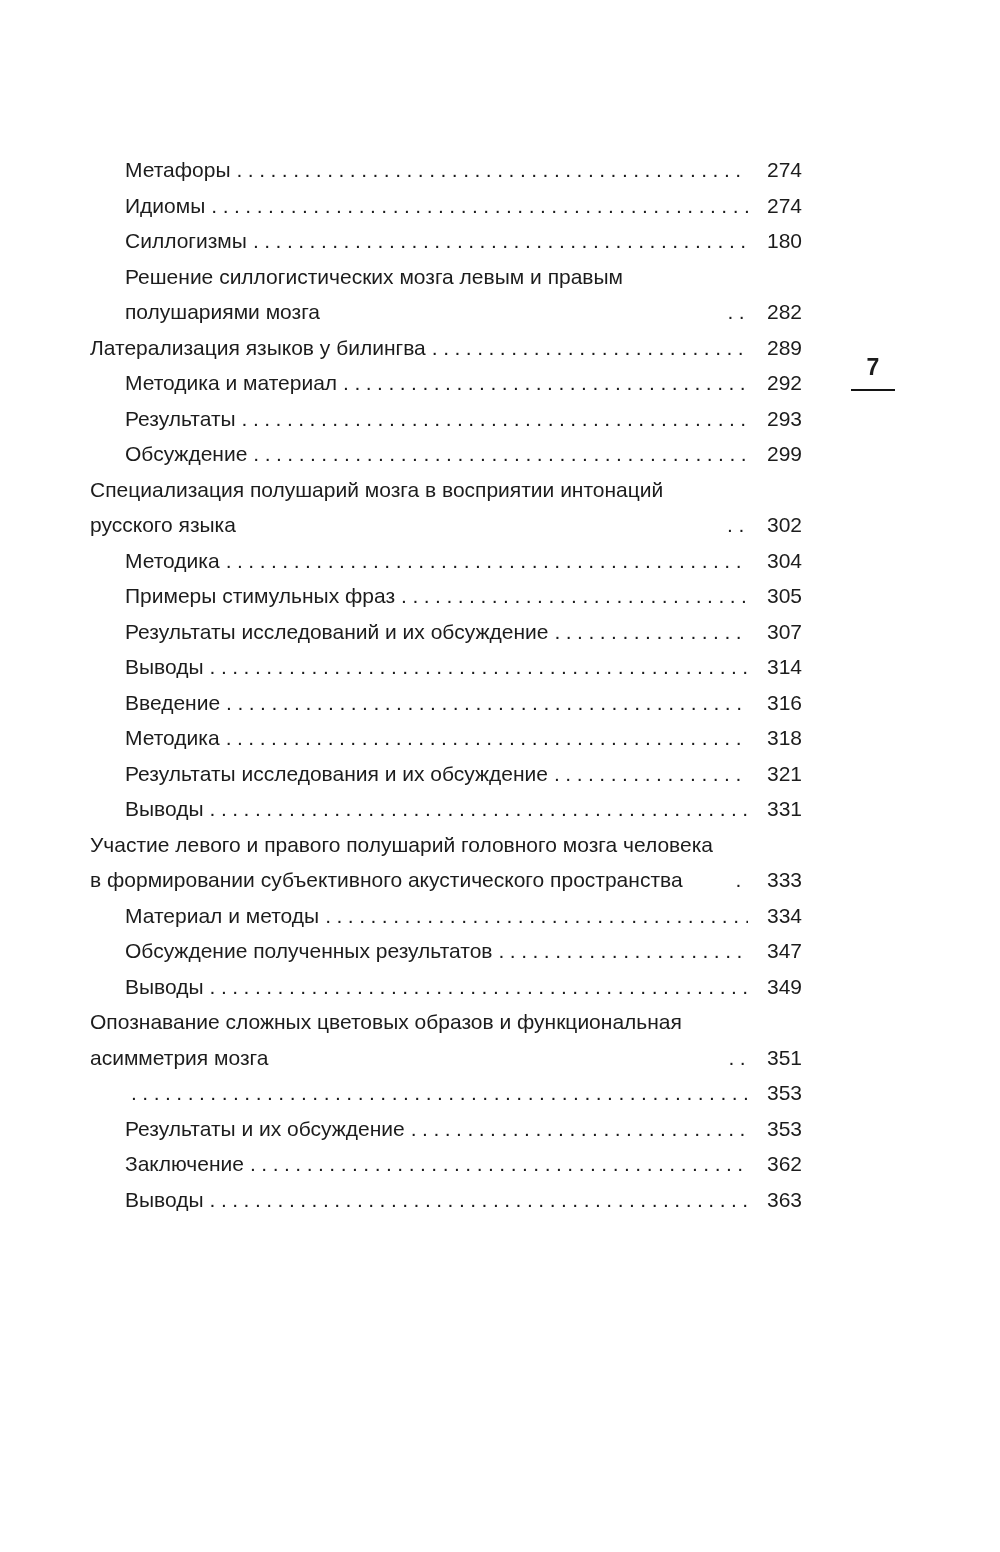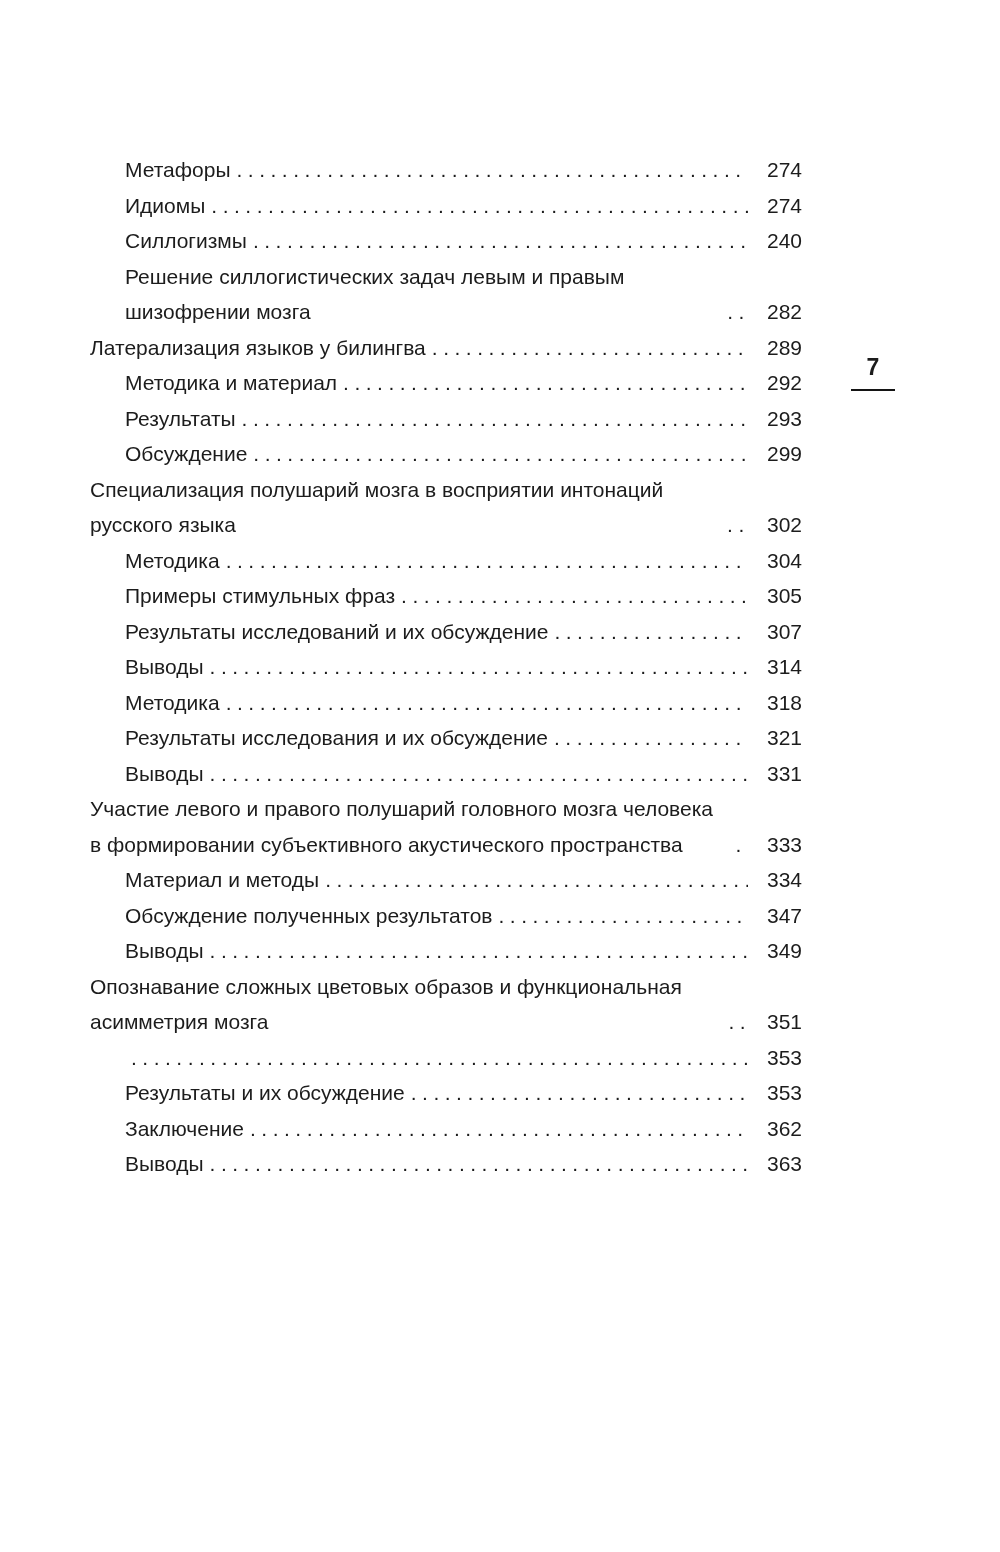--- a/index.html
+++ b/index.html
@@ -81,24 +81,24 @@
     <span class="toc-page">274</span>
   </div>
       <div class="toc-row level-1">
     <span class="toc-title">Идиомы</span>
     <span class="toc-dots"></span>
     <span class="toc-page">274</span>
   </div>
       <div class="toc-row level-1">
     <span class="toc-title">Силлогизмы</span>
     <span class="toc-dots"></span>
-    <span class="toc-page">240</span>
-  </div>
-      <div class="toc-row level-1">
-    <span class="toc-title">Решение силлогистических задач левым и правым шизофрении мозга</span>
+    <span class="toc-page">180</span>
+  </div>
+      <div class="toc-row level-1">
+    <span class="toc-title">Решение силлогистических мозга левым и правым полушариями мозга</span>
     <span class="toc-dots"></span>
     <span class="toc-page">282</span>
   </div>
       <div class="toc-row level-0">
     <span class="toc-title">Латерализация языков у билингва</span>
     <span class="toc-dots"></span>
     <span class="toc-page">289</span>
   </div>
       <div class="toc-row level-1">
     <span class="toc-title">Методика и материал</span>
@@ -132,20 +132,25 @@
   </div>
       <div class="toc-row level-1">
     <span class="toc-title">Результаты исследований и их обсуждение</span>
     <span class="toc-dots"></span>
     <span class="toc-page">307</span>
   </div>
       <div class="toc-row level-1">
     <span class="toc-title">Выводы</span>
     <span class="toc-dots"></span>
     <span class="toc-page">314</span>
+  </div>
+      <div class="toc-row level-1">
+    <span class="toc-title">Введение</span>
+    <span class="toc-dots"></span>
+    <span class="toc-page">316</span>
   </div>
       <div class="toc-row level-1">
     <span class="toc-title">Методика</span>
     <span class="toc-dots"></span>
     <span class="toc-page">318</span>
   </div>
       <div class="toc-row level-1">
     <span class="toc-title">Результаты исследования и их обсуждение</span>
     <span class="toc-dots"></span>
     <span class="toc-page">321</span>

